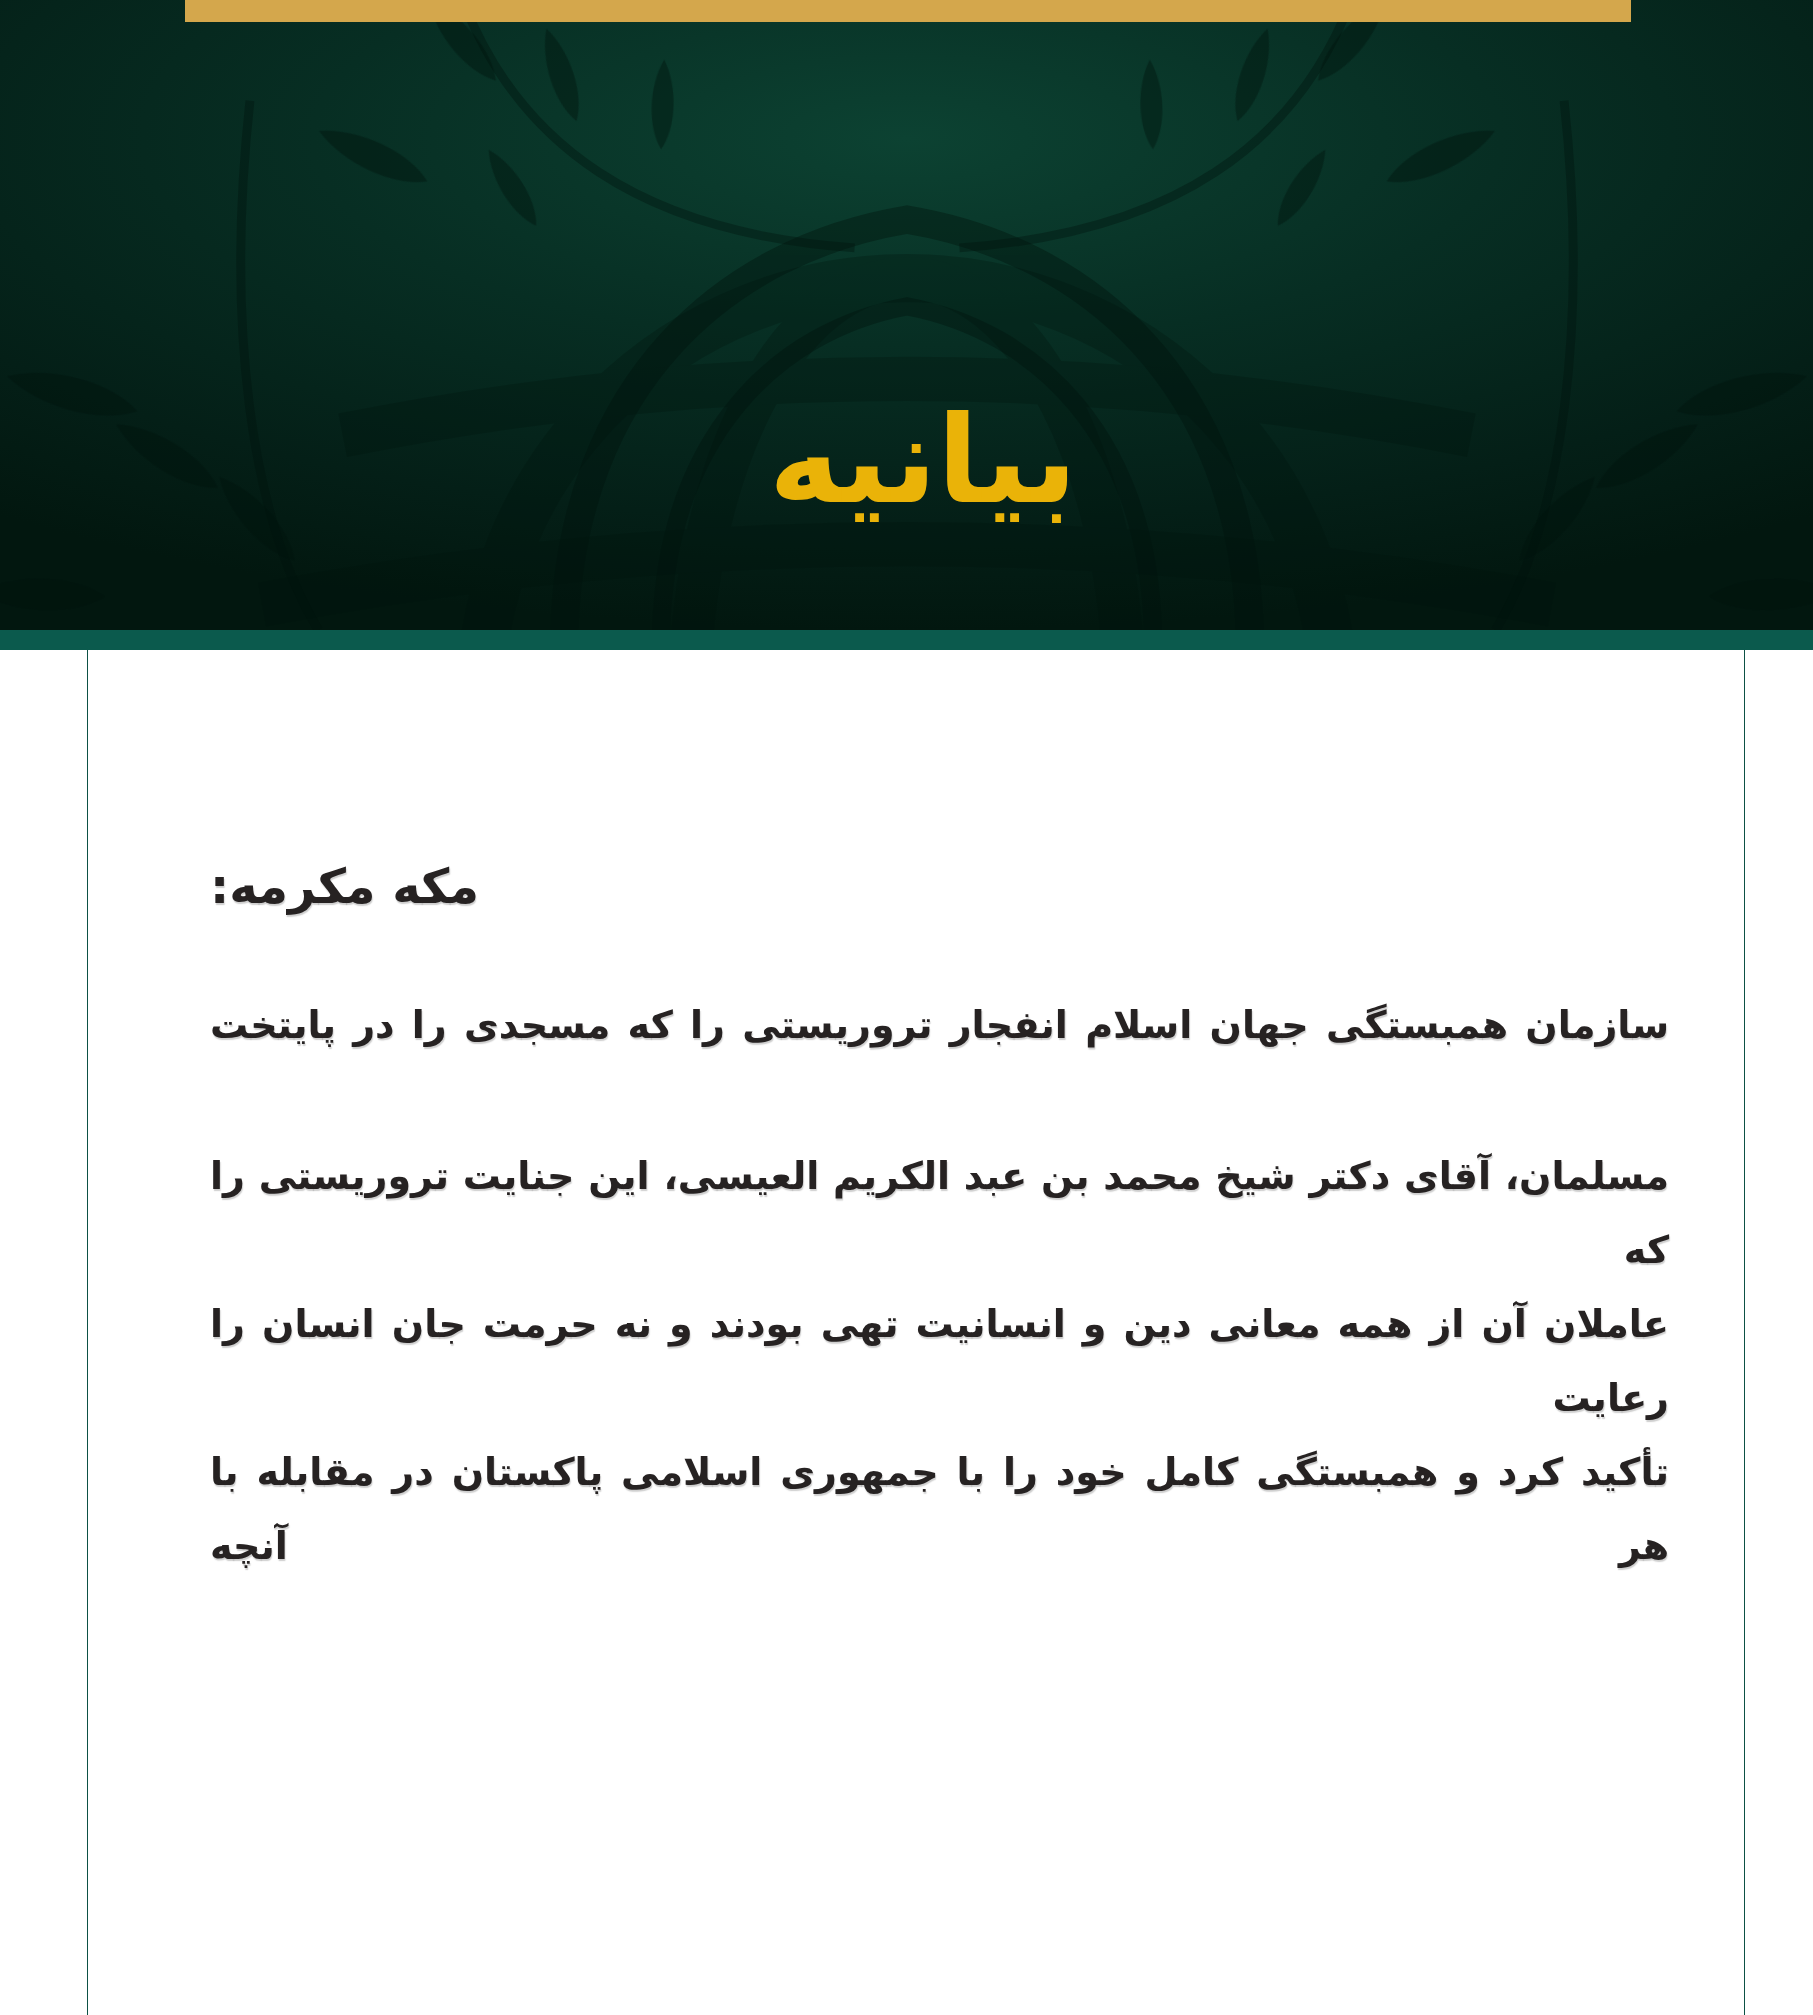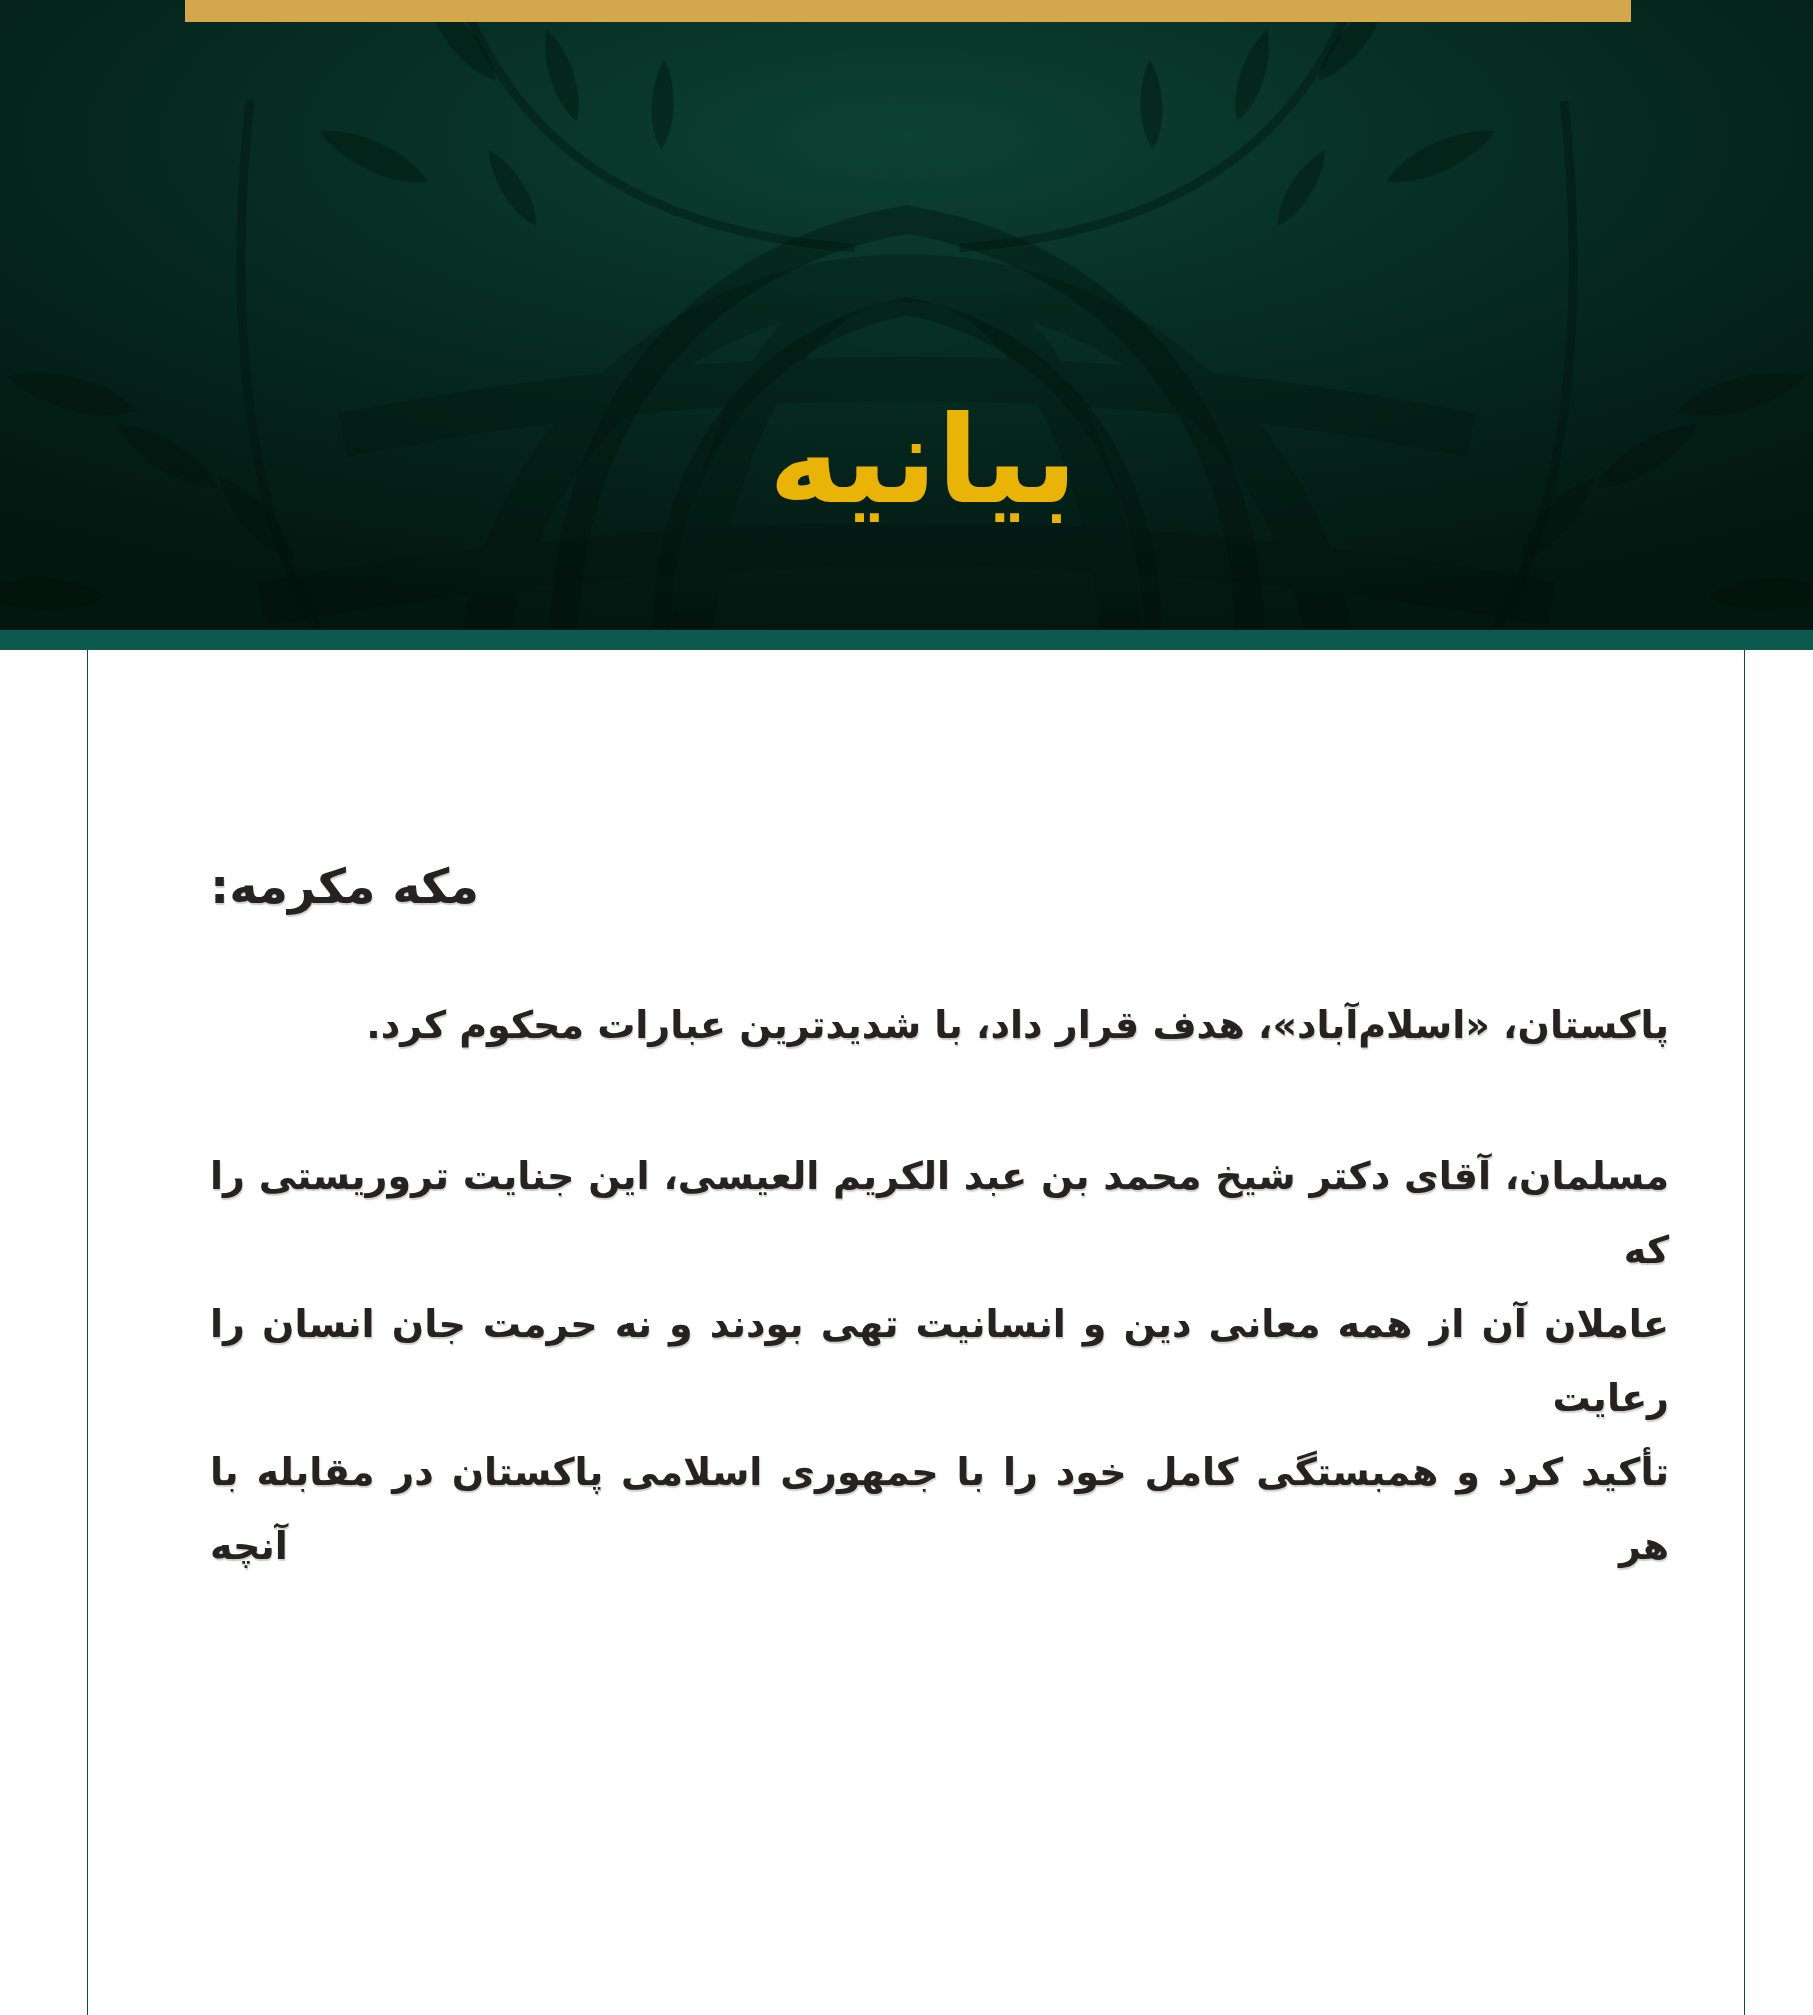--- a/index.html
+++ b/index.html
@@ -101,21 +101,21 @@
 
   <div class="teal-strip"></div>
 
   <div class="rule rule-left"></div>
   <div class="rule rule-right"></div>
 
   <div class="content">
     <div class="doc-heading">مکه مکرمه:</div>
 
     <div class="para para-1">
-      <div class="line line-last">پاکستان، «اسلام‌آباد»، هدف قرار داد، با شدیدترین عبارات محکوم کرد.</div>
+      <div class="line">سازمان همبستگی جهان اسلام انفجار تروریستی را که مسجدی را در پایتخت</div>
     </div>
 
     <div class="para para-2">
       <div class="line">مسلمان، آقای دکتر شیخ محمد بن عبد الکریم العیسی، این جنایت تروریستی را که</div>
       <div class="line">عاملان آن از همه معانی دین و انسانیت تهی بودند و نه حرمت جان انسان را رعایت</div>
       <div class="line">تأکید کرد و همبستگی کامل خود را با جمهوری اسلامی پاکستان در مقابله با هر آنچه</div>
 
     </div>
 
   </div>

